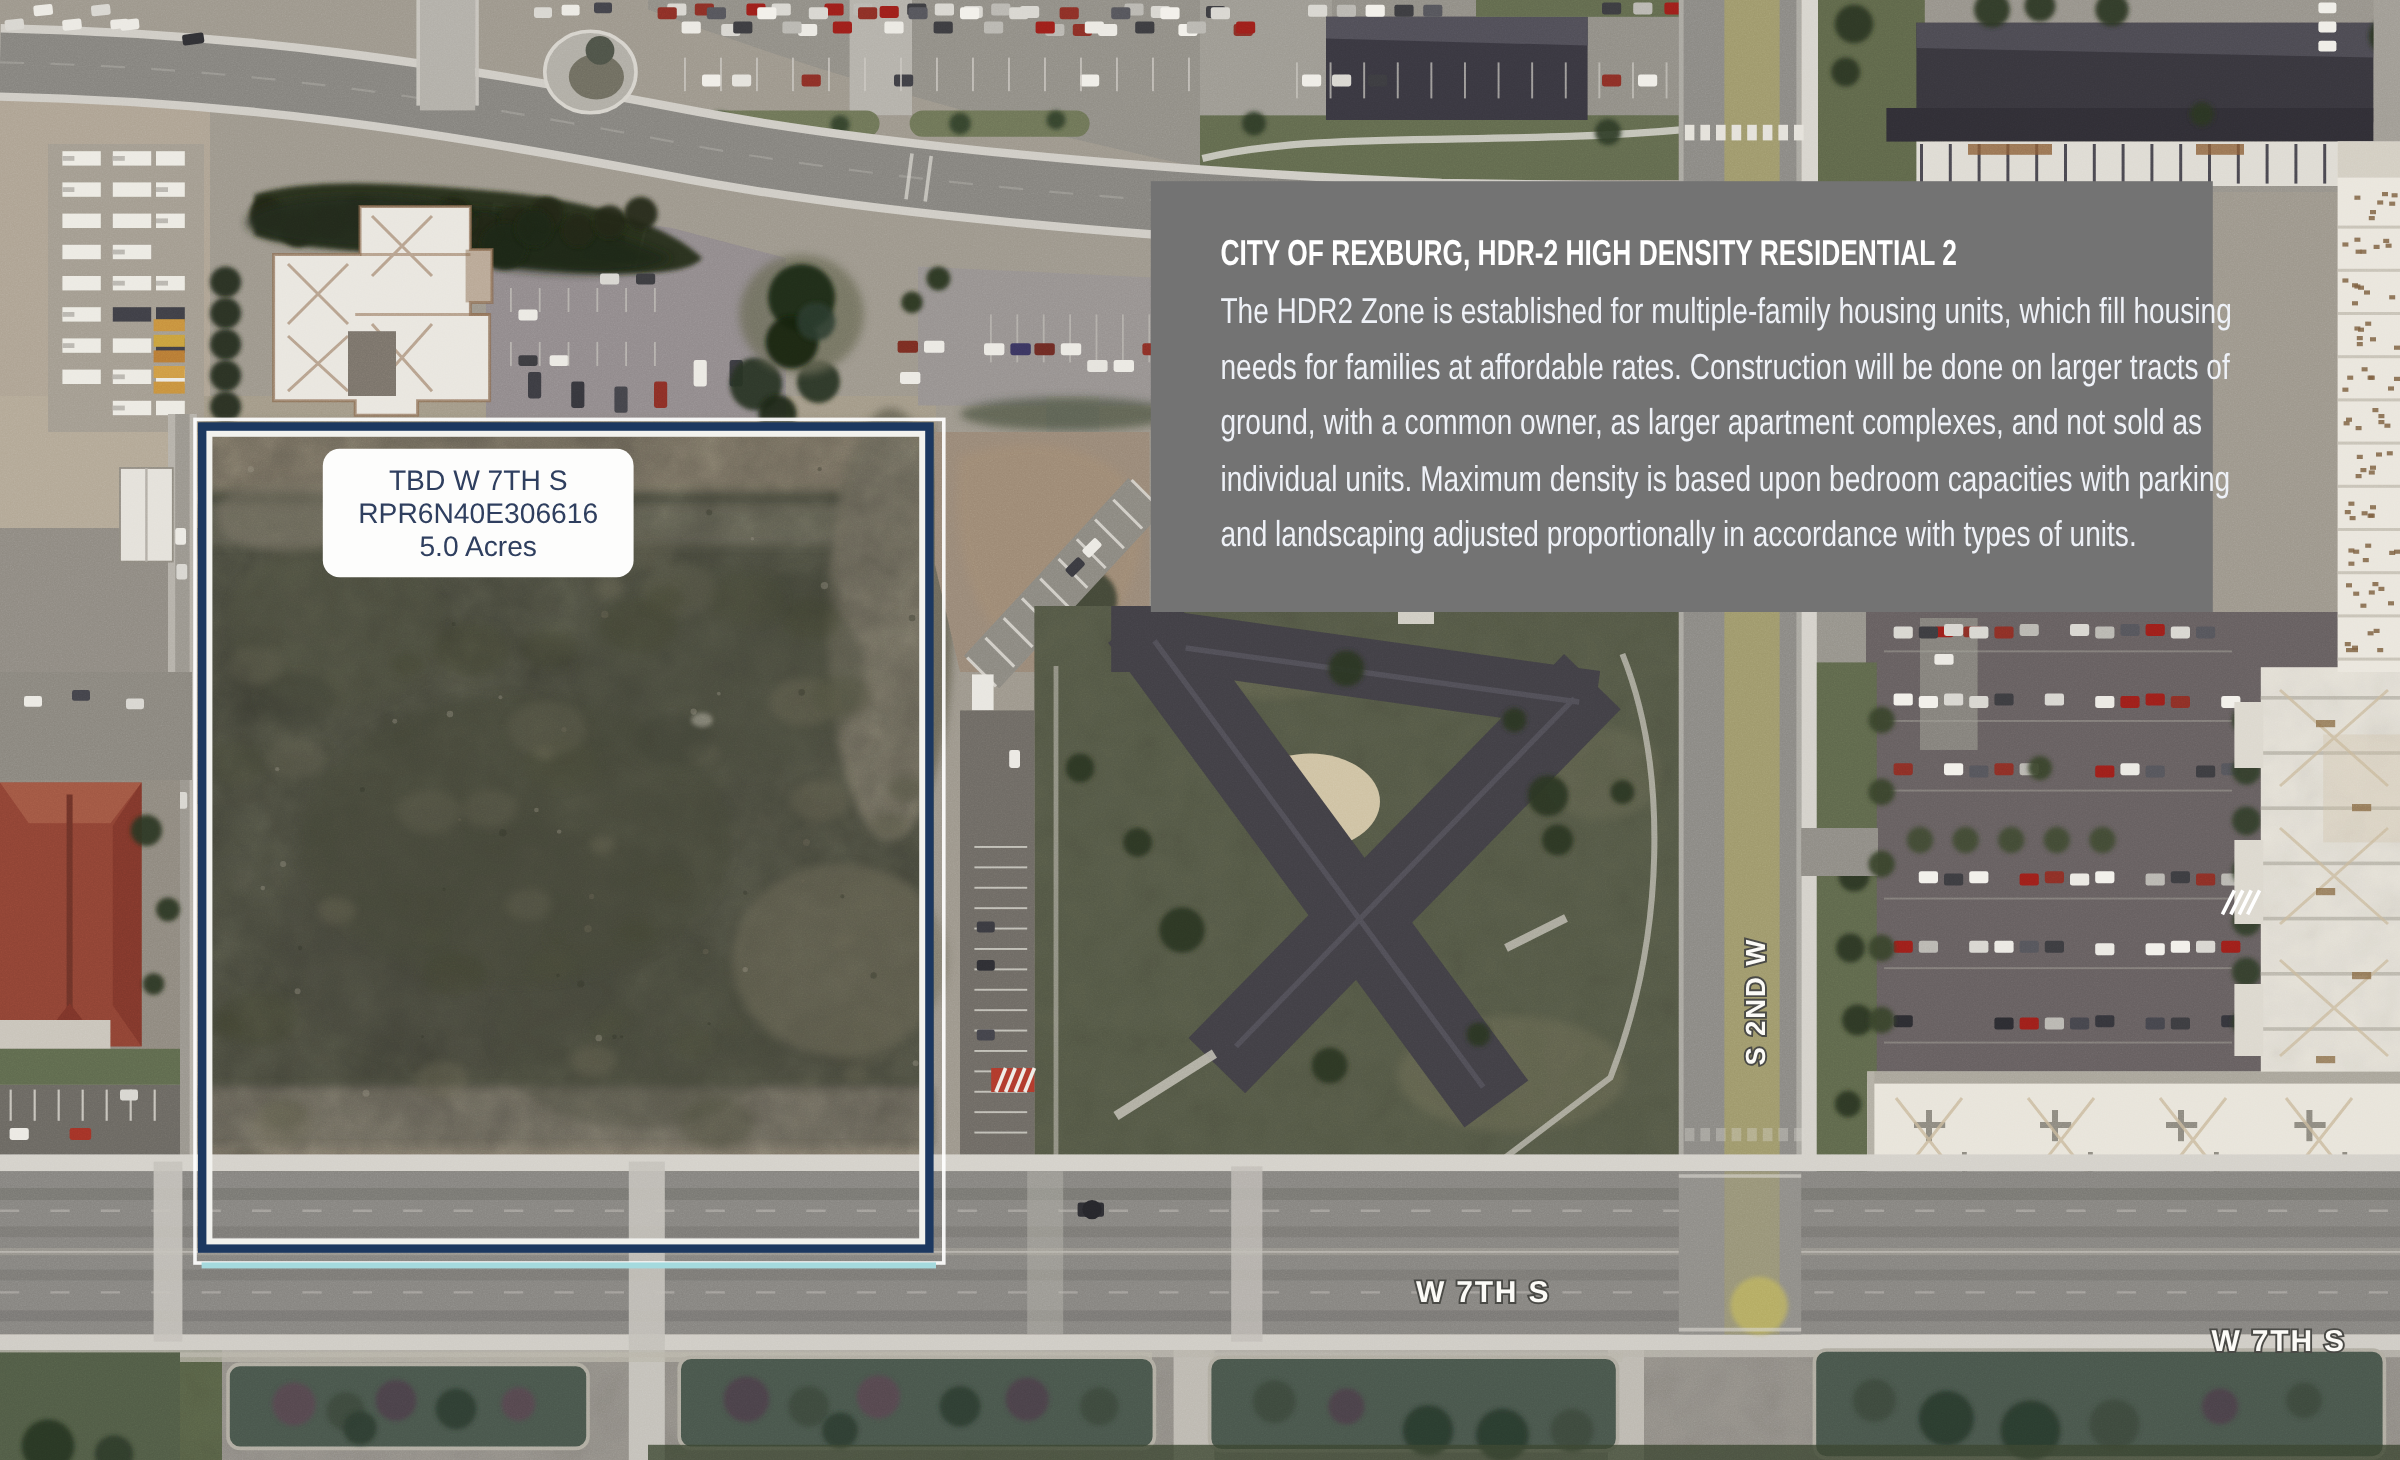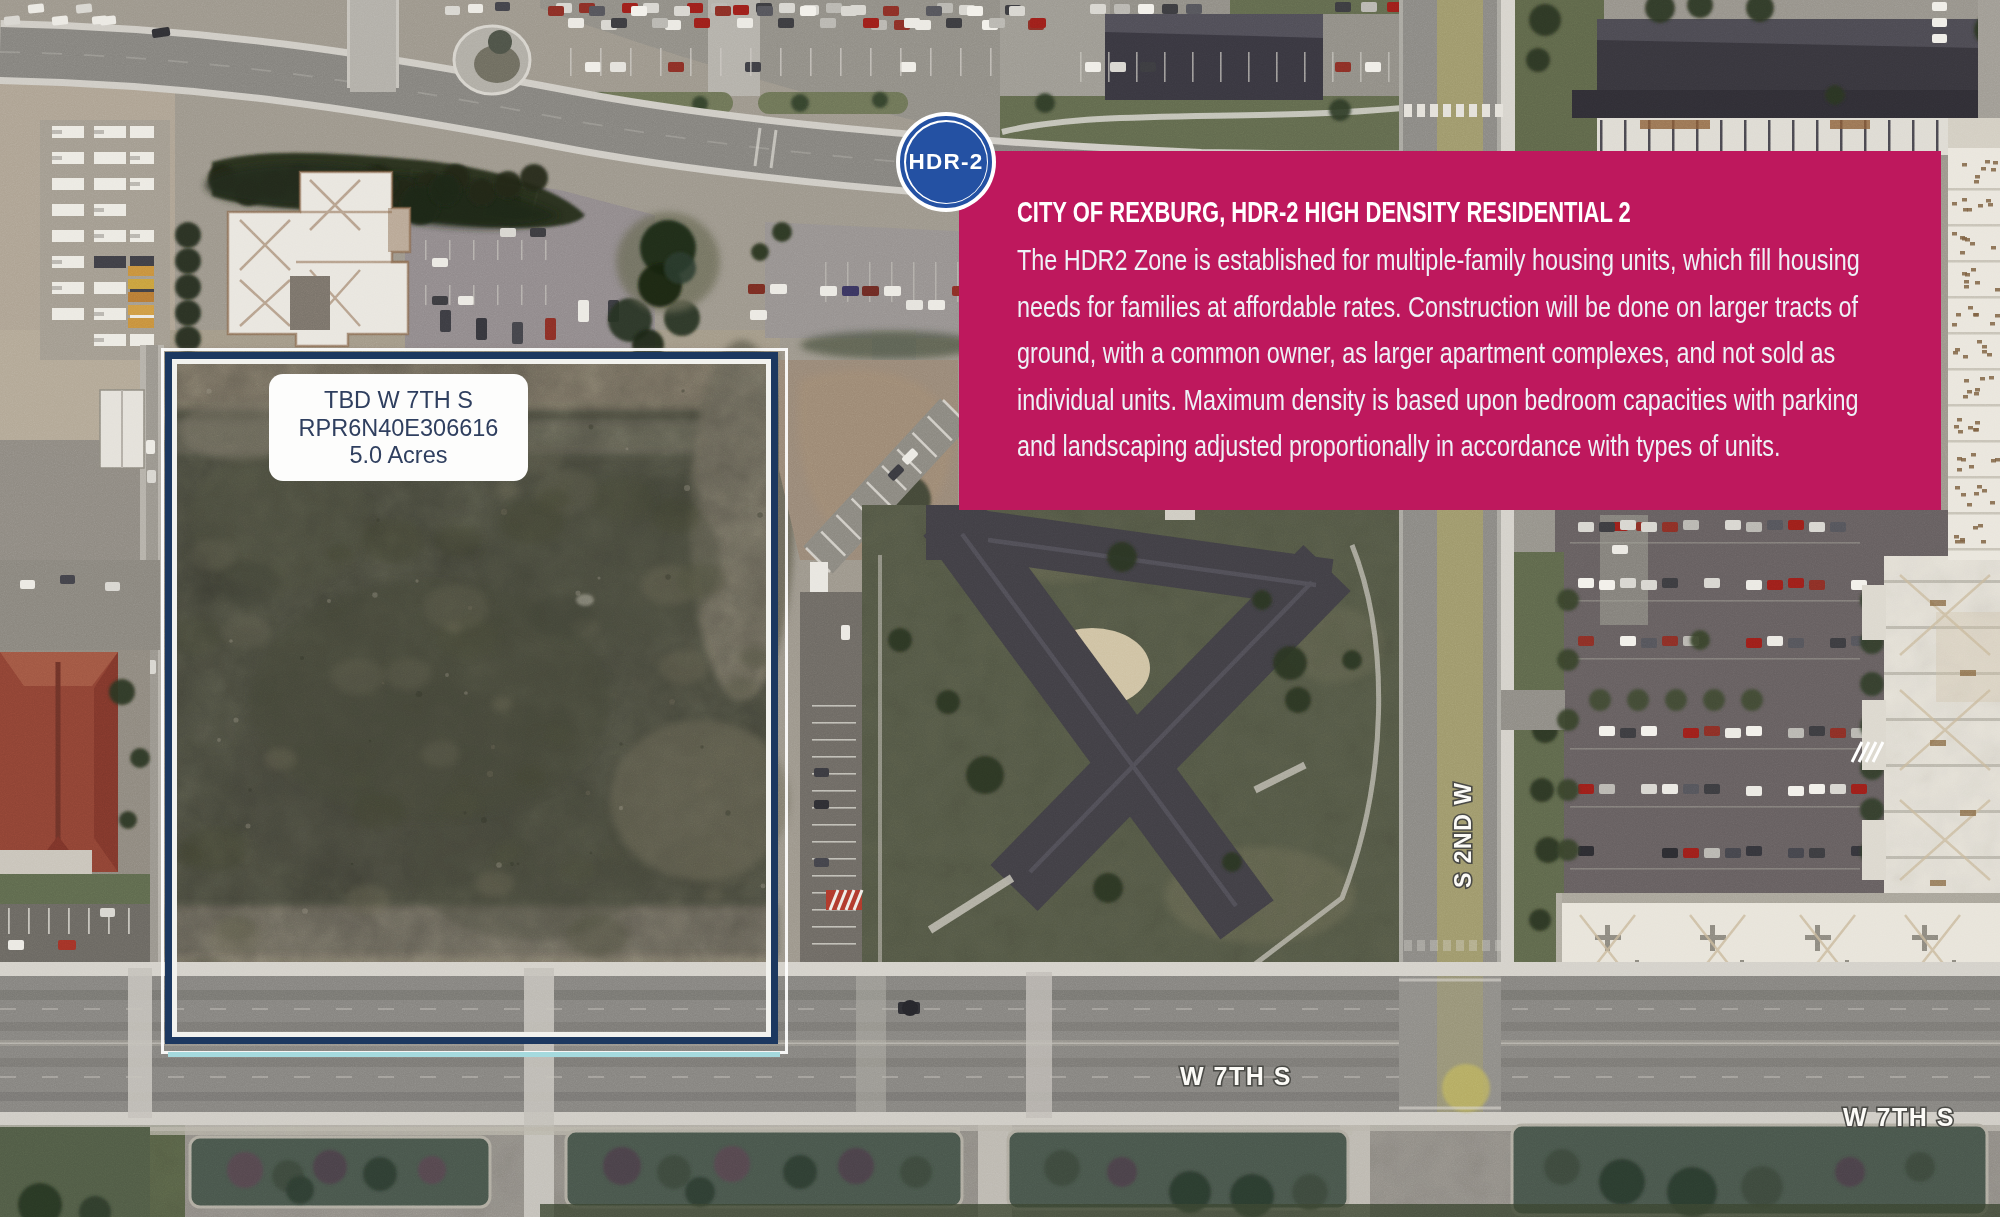--- a/index.html
+++ b/index.html
@@ -1,18 +1,18 @@
 <!DOCTYPE html>
 <html><head><meta charset="utf-8">
 <style>
 html,body{margin:0;padding:0;background:#888;}
 #page{position:relative;width:2000px;height:1217px;overflow:hidden;font-family:"Liberation Sans",sans-serif;}
 #page svg{position:absolute;left:0;top:0;}
 .ov{position:absolute;}
-#bluebox{left:959px;top:151px;width:982px;height:359px;background:#be185d;}
+#bluebox{left:959px;top:151px;width:885px;height:359px;background:#737373;}
 #bluebox .title{position:absolute;left:58px;top:44px;font-size:30px;font-weight:bold;color:#fff;white-space:nowrap;transform:scaleX(0.732);transform-origin:0 0;}
 #bluebox .body{position:absolute;left:58px;top:86px;font-size:30px;line-height:46.5px;color:#eef1f7;font-weight:400;white-space:nowrap;transform:scaleX(0.78);transform-origin:0 0;}
 #badge{left:896px;top:112px;width:100px;height:100px;}
 #badge .o{position:absolute;left:0;top:0;width:100px;height:100px;border-radius:50%;background:#fff;}
 #badge .r{position:absolute;left:4px;top:4px;width:84px;height:84px;border-radius:50%;border:4.5px solid #2451a3;background:#fff;box-sizing:content-box;}
 #badge .i{position:absolute;left:9.5px;top:9.5px;width:81px;height:81px;border-radius:50%;background:#2451a3;color:#fff;
   font-weight:bold;font-size:22.5px;letter-spacing:1.2px;display:flex;align-items:center;justify-content:center;}
 #parcel-outer{left:161px;top:348px;width:621px;height:700px;border:3px solid rgba(255,255,255,0.92);}
 #parcel-navy{left:165px;top:352px;width:613px;height:692px;border:8px solid #1c3860;box-sizing:border-box;}
 #parcel-white{left:172px;top:359px;width:599px;height:678px;border:5px solid #f2f2ee;box-sizing:border-box;}
@@ -982,17 +982,12 @@
     </svg>
 <div class="ov" id="parcel-outer"></div>
 <div class="ov" id="parcel-navy"></div>
 <div class="ov" id="parcel-white"></div>
 <div class="ov" id="cyan"></div>
 <div class="ov" id="plabel">TBD W 7TH S<br>RPR6N40E306616<br>5.0 Acres</div>
 <div class="ov" id="bluebox">
   <div class="title">CITY OF REXBURG, HDR-2 HIGH DENSITY RESIDENTIAL 2</div>
   <div class="body">The HDR2 Zone is established for multiple-family housing units, which fill housing<br>needs for families at affordable rates. Construction will be done on larger tracts of<br>ground, with a common owner, as larger apartment complexes, and not sold as<br>individual units. Maximum density is based upon bedroom capacities with parking<br>and landscaping adjusted proportionally in accordance with types of units.</div>
 </div>
-<div class="ov" id="badge">
-      <div class="o"></div>
-      <div class="r"></div>
-      <div class="i">HDR-2</div>
-    </div>
 </div>
 </body></html>

